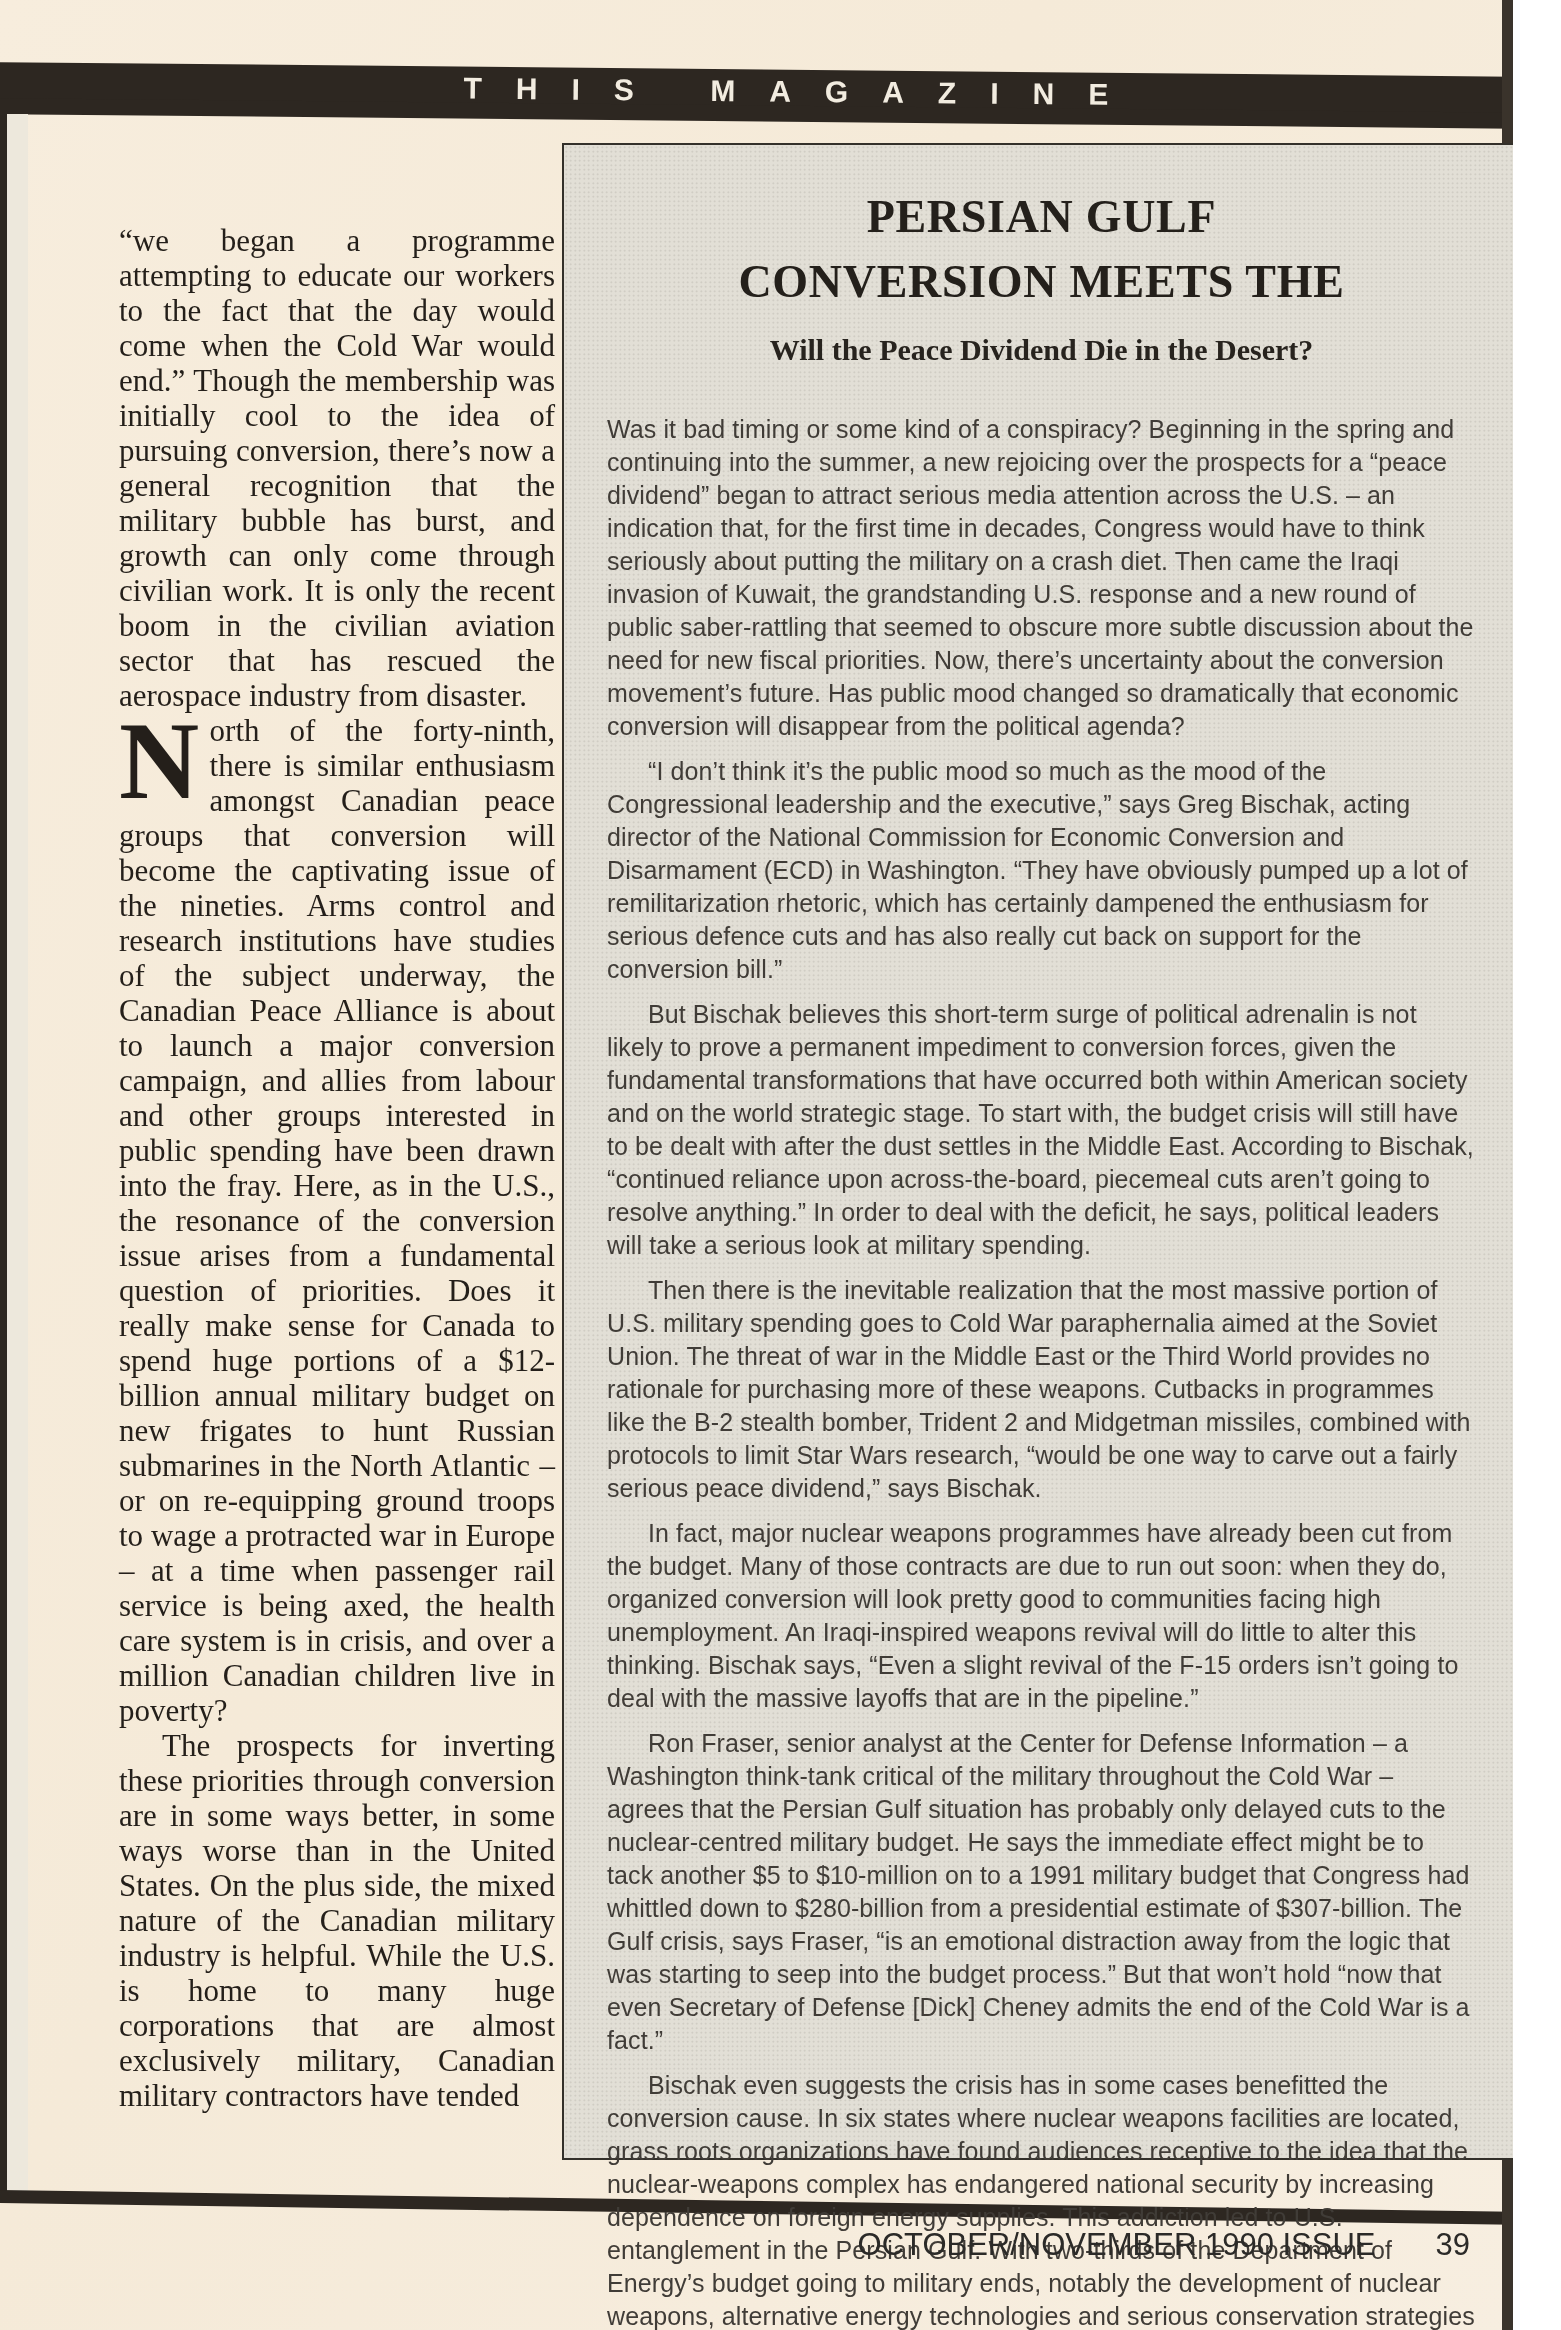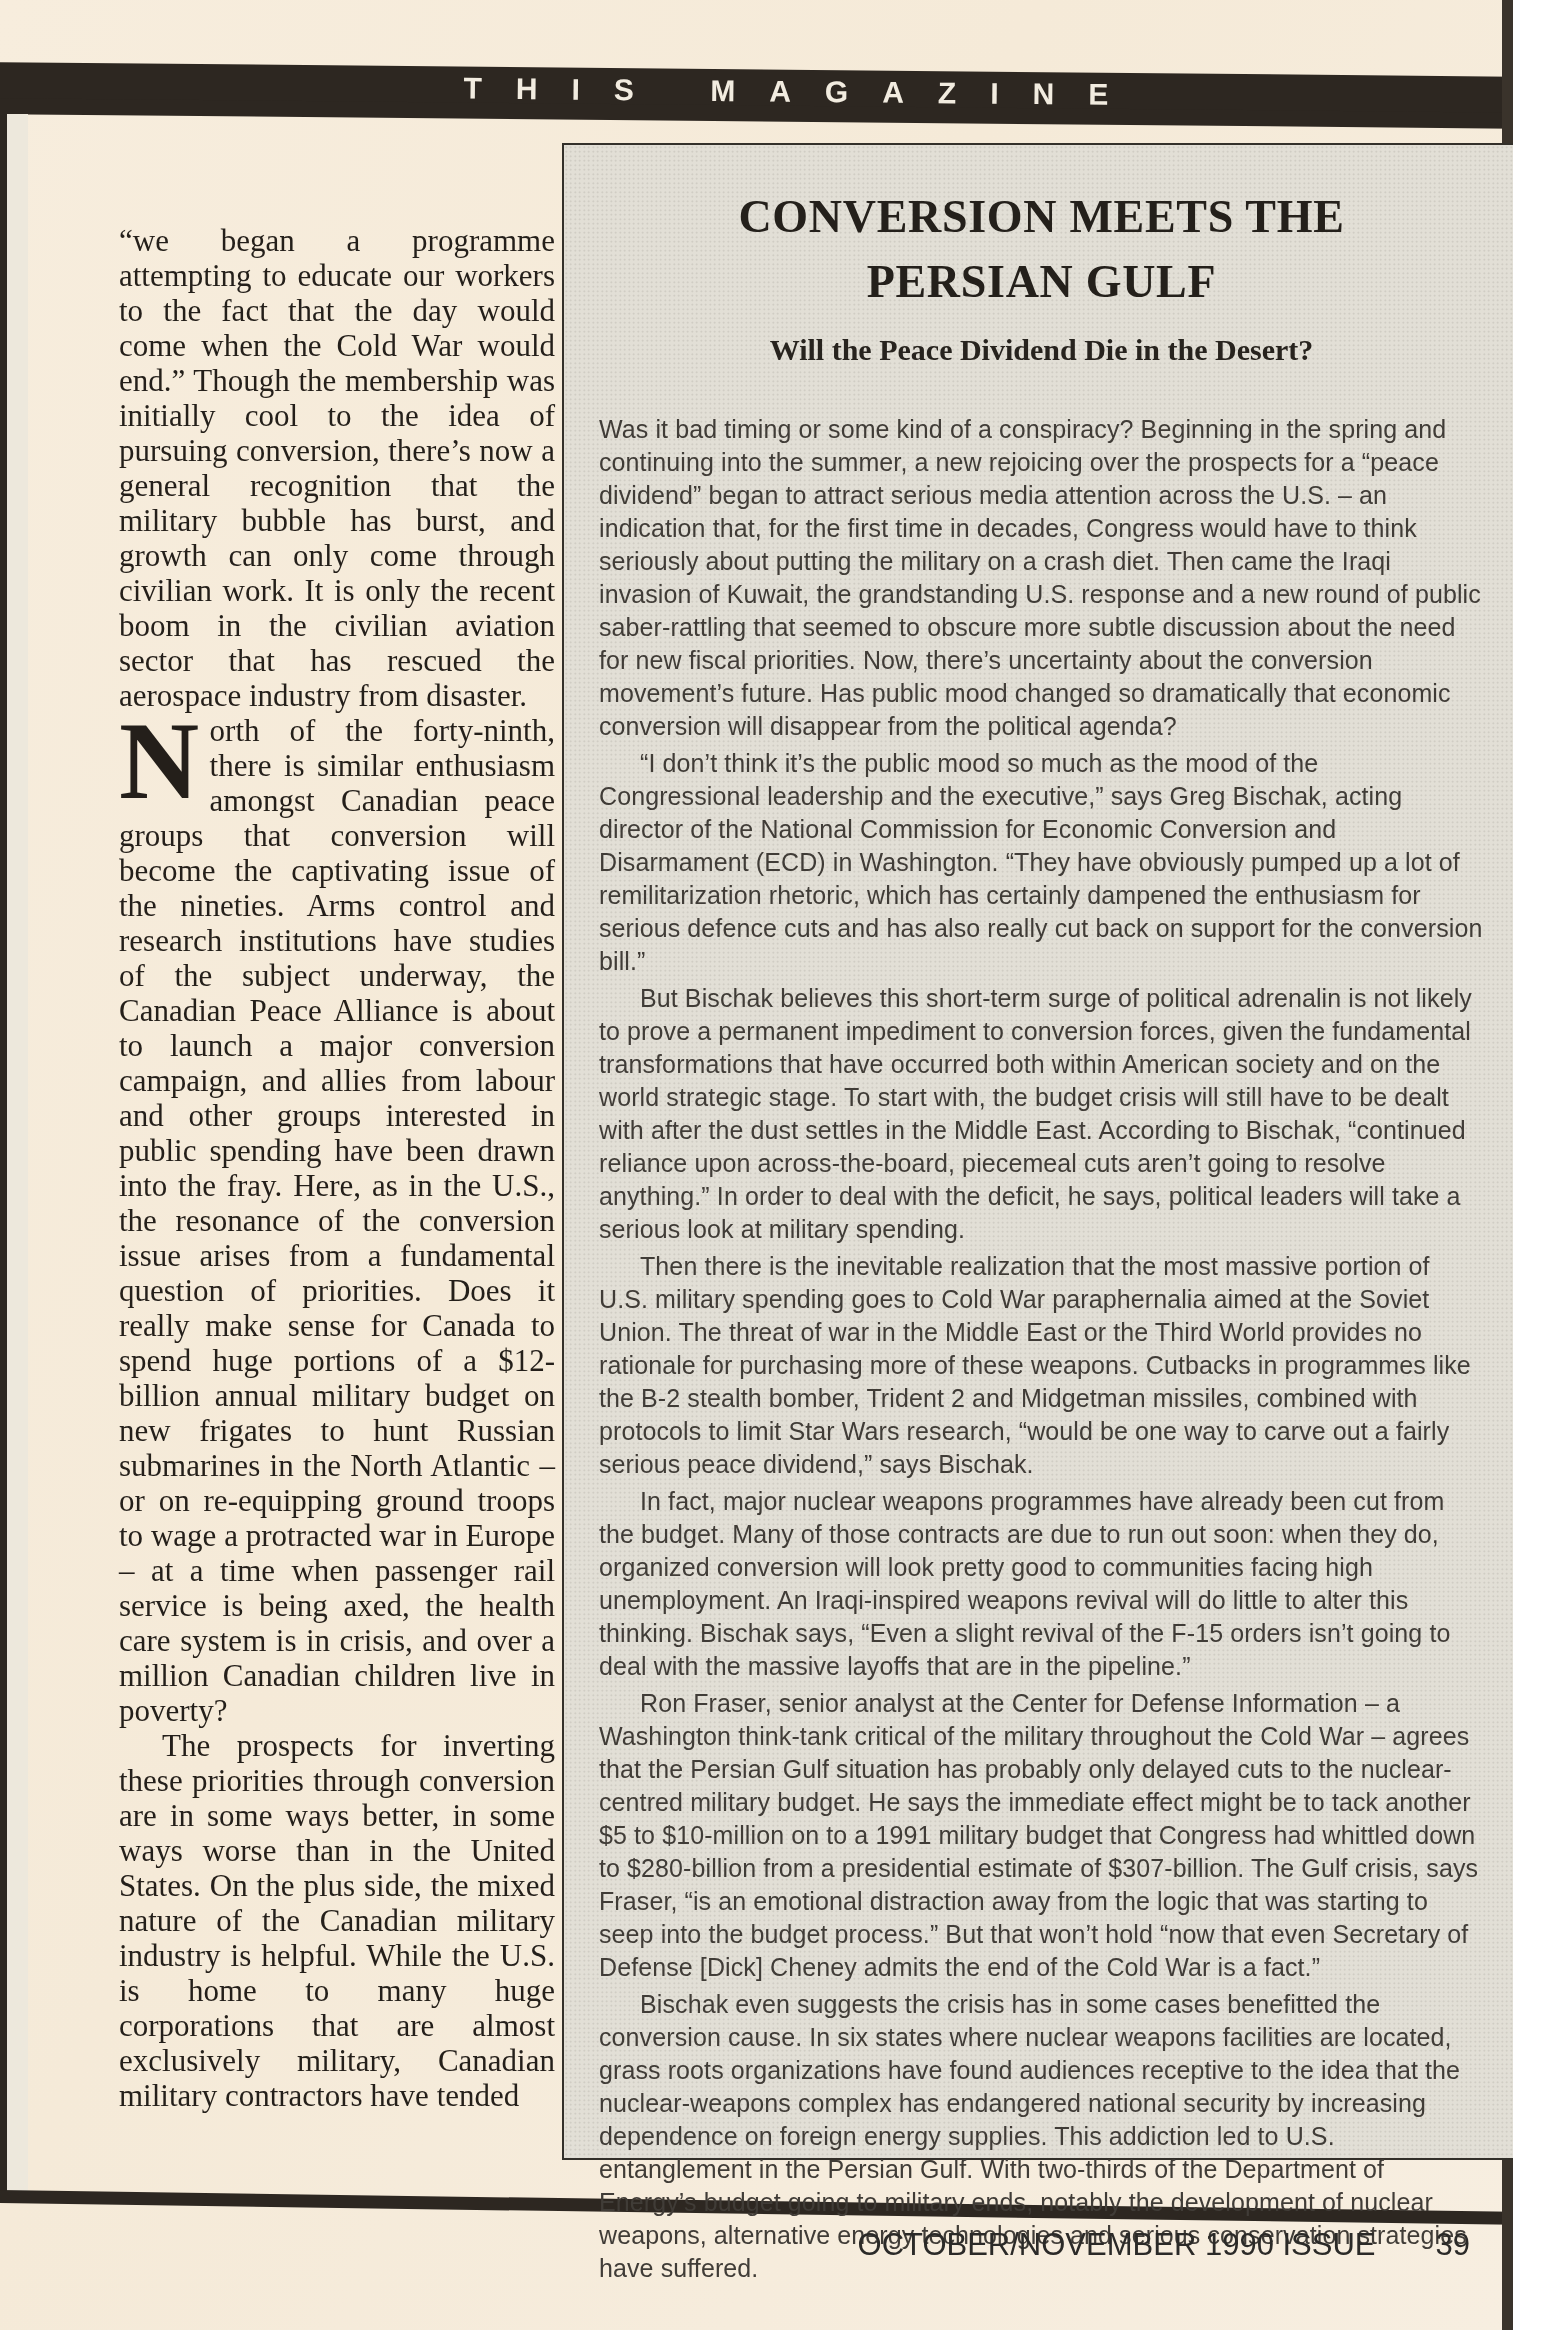--- a/index.html
+++ b/index.html
@@ -54,21 +54,21 @@
   .box-title {
     margin:39px 15px 0 15px; text-align:center;
     font-weight:bold; font-size:46px; line-height:65px; letter-spacing:0.7px; color:#24201b;
   }
   .box-subtitle { margin-top:19px; text-align:center; font-weight:bold; font-size:30px; color:#27231e; }
   .box-body {
     margin:46px 30px 0 31px;
     font-family:"Liberation Sans", sans-serif; font-size:25px; line-height:33px;
     color:#403c37; letter-spacing:0.1px;
   }
-  .box-body p { margin:4px; }
+  .box-body p { margin:12px; }
   .box-body p.indent { text-indent:41px; }
 
   
   .footer {
     position:absolute; top:2227px; right:43px; display:flex; gap:60px; align-items:baseline;
     font-family:"Liberation Sans", sans-serif; font-size:31px; color:#2b2a28;
   }
 </style>
 </head>
 <body>
@@ -85,22 +85,22 @@
   <div class="edge-right"></div>
 
   <div class="left-col">
     <p><span>“we began a programme attempting to educate our workers to the fact that the day would come when the Cold War would end.” Though the membership was initially cool to the idea of pursuing conversion, there’s now a general recognition that the military bubble has burst, and growth can only come through civilian work. It is only the recent boom in the civilian aviation sector that has rescued the aerospace industry from disaster.</span></p>
     <p><span class="dropcap">N</span><span>orth of the forty-ninth, there is similar enthusiasm amongst Canadian peace groups that conversion will become the captivating issue of the nineties. Arms control and research institutions have studies of the subject underway, the Canadian Peace Alliance is about to launch a major conversion campaign, and allies from labour and other groups interested in public spending have been drawn into the fray. Here, as in the U.S., the resonance of the conversion issue arises from a fundamental question of priorities. Does it really make sense for Canada to spend huge portions of a $12-billion annual military budget on new frigates to hunt Russian submarines in the North Atlantic – or on re-equipping ground troops to wage a protracted war in Europe – at a time when passenger rail service is being axed, the health care system is in crisis, and over a million Canadian children live in poverty?</span></p>
     <p class="indent"><span>The prospects for inverting these priorities through conversion are in some ways better, in some ways worse than in the United States. On the plus side, the mixed nature of the Canadian military industry is helpful. While the U.S. is home to many huge corporations that are almost exclusively military, Canadian military contractors have tended</span></p>
   </div>
 
   <div class="article-box">
     <div class="box-title">
+      <div>PERSIAN GULF</div>
       <div>CONVERSION MEETS THE</div>
-      <div>PERSIAN GULF</div>
     </div>
     <div class="box-subtitle">Will the Peace Dividend Die in the Desert?</div>
     <div class="box-body">
       <p>Was it bad timing or some kind of a conspiracy? Beginning in the spring and continuing into the summer, a new rejoicing over the prospects for a “peace dividend” began to attract serious media attention across the U.S. – an indication that, for the first time in decades, Congress would have to think seriously about putting the military on a crash diet. Then came the Iraqi invasion of Kuwait, the grandstanding U.S. response and a new round of public saber-rattling that seemed to obscure more subtle discussion about the need for new fiscal priorities. Now, there’s uncertainty about the conversion movement’s future. Has public mood changed so dramatically that economic conversion will disappear from the political agenda?</p>
       <p class="indent">“I don’t think it’s the public mood so much as the mood of the Congressional leadership and the executive,” says Greg Bischak, acting director of the National Commission for Economic Conversion and Disarmament (ECD) in Washington. “They have obviously pumped up a lot of remilitarization rhetoric, which has certainly dampened the enthusiasm for serious defence cuts and has also really cut back on support for the conversion bill.”</p>
       <p class="indent">But Bischak believes this short-term surge of political adrenalin is not likely to prove a permanent impediment to conversion forces, given the fundamental transformations that have occurred both within American society and on the world strategic stage. To start with, the budget crisis will still have to be dealt with after the dust settles in the Middle East. According to Bischak, “continued reliance upon across-the-board, piecemeal cuts aren’t going to resolve anything.” In order to deal with the deficit, he says, political leaders will take a serious look at military spending.</p>
       <p class="indent">Then there is the inevitable realization that the most massive portion of U.S. military spending goes to Cold War paraphernalia aimed at the Soviet Union. The threat of war in the Middle East or the Third World provides no rationale for purchasing more of these weapons. Cutbacks in programmes like the B-2 stealth bomber, Trident 2 and Midgetman missiles, combined with protocols to limit Star Wars research, “would be one way to carve out a fairly serious peace dividend,” says Bischak.</p>
       <p class="indent">In fact, major nuclear weapons programmes have already been cut from the budget. Many of those contracts are due to run out soon: when they do, organized conversion will look pretty good to communities facing high unemployment. An Iraqi-inspired weapons revival will do little to alter this thinking. Bischak says, “Even a slight revival of the F-15 orders isn’t going to deal with the massive layoffs that are in the pipeline.”</p>
       <p class="indent">Ron Fraser, senior analyst at the Center for Defense Information – a Washington think-tank critical of the military throughout the Cold War – agrees that the Persian Gulf situation has probably only delayed cuts to the nuclear-centred military budget. He says the immediate effect might be to tack another $5 to $10-million on to a 1991 military budget that Congress had whittled down to $280-billion from a presidential estimate of $307-billion. The Gulf crisis, says Fraser, “is an emotional distraction away from the logic that was starting to seep into the budget process.” But that won’t hold “now that even Secretary of Defense [Dick] Cheney admits the end of the Cold War is a fact.”</p>
       <p class="indent">Bischak even suggests the crisis has in some cases benefitted the conversion cause. In six states where nuclear weapons facilities are located, grass roots organizations have found audiences receptive to the idea that the nuclear-weapons complex has endangered national security by increasing dependence on foreign energy supplies. This addiction led to U.S. entanglement in the Persian Gulf. With two-thirds of the Department of Energy’s budget going to military ends, notably the development of nuclear weapons, alternative energy technologies and serious conservation strategies have suffered.</p>

